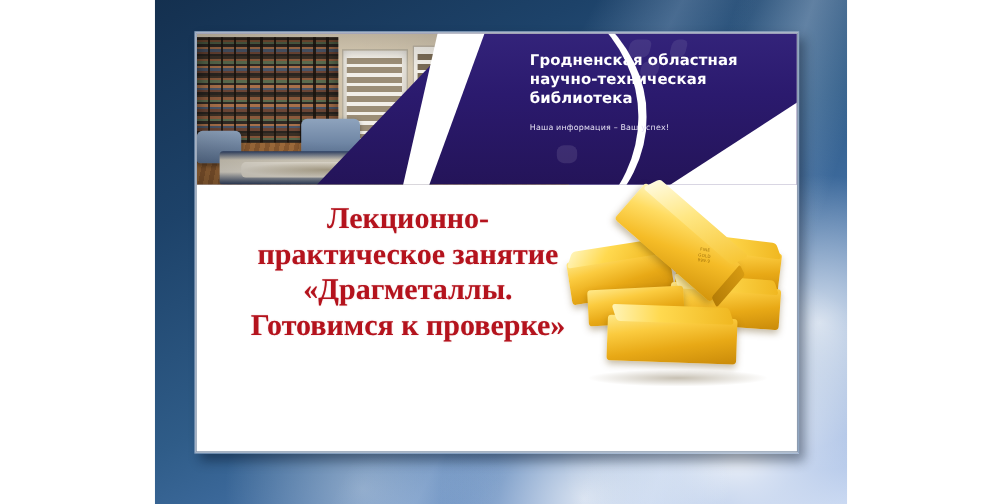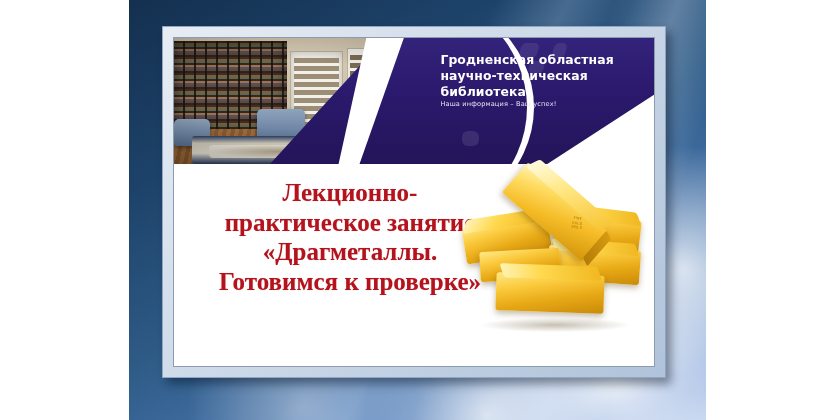--- a/index.html
+++ b/index.html
@@ -52,21 +52,20 @@
   
   .slide-frame {
     position: absolute;
     left: 162px;
     top: 26px;
     width: 504px;
     height: 352px;
     background: linear-gradient(135deg, #e8edf4 0%, #cfdbe9 42%, #b0c3da 100%);
     border: 1px solid #90a6c1;
     box-sizing: border-box;
-    padding: 10px;
     box-shadow: 5px 6px 9px rgba(4, 18, 38, 0.45);
   }
   .slide-inner {
     position: relative;
     width: 100%;
     height: 100%;
     background: #ffffff;
     border: 1px solid #8d9bb0;
     box-sizing: border-box;
     overflow: hidden;
@@ -225,20 +224,21 @@
   .banner-title {
     color: #ffffff;
     font-family: "DejaVu Sans", sans-serif;
     font-weight: bold;
     font-size: 12.4px;
     line-height: 1.28;
     letter-spacing: 0.1px;
     white-space: pre-line;
   }
   .banner-tagline {
+    margin-top: 12px;
     color: #e6e2f4;
     font-family: "DejaVu Sans", sans-serif;
     font-size: 6.6px;
     letter-spacing: 0.15px;
   }
 
   
   .slide-body {
     position: relative;
     height: calc(100% - 126px);

